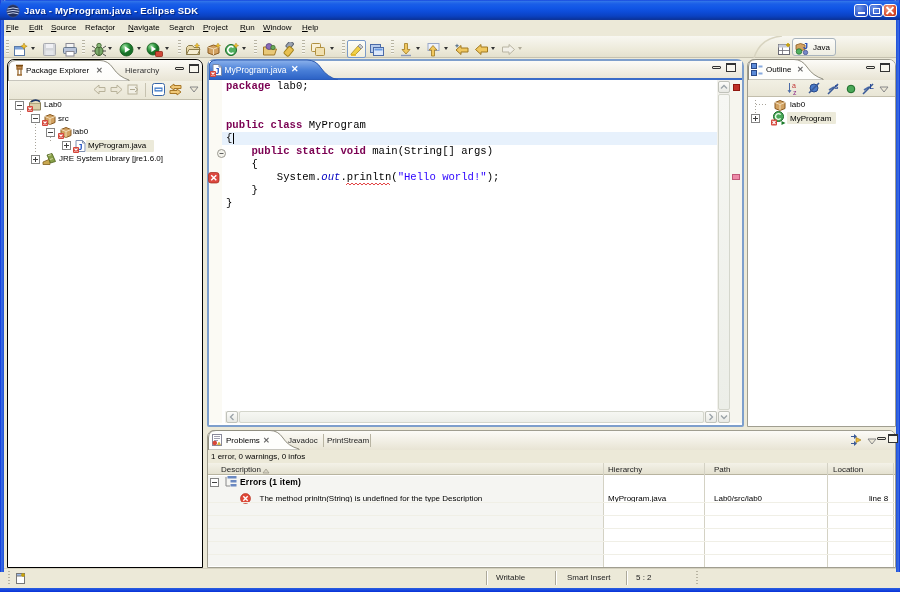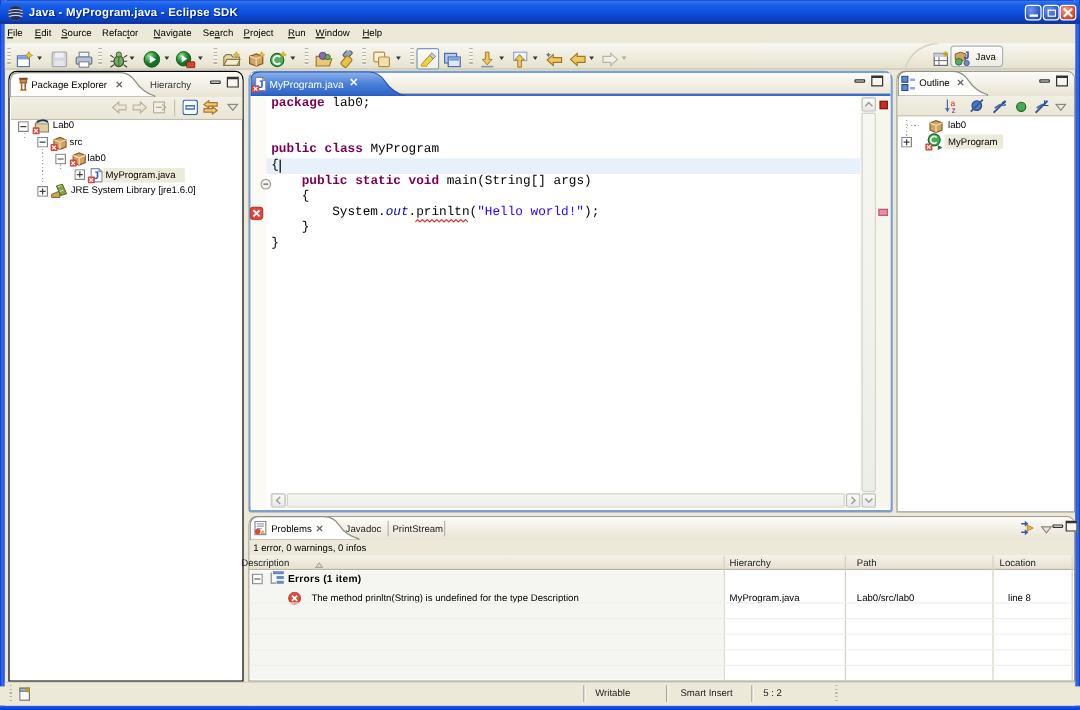--- a/index.html
+++ b/index.html
@@ -505,21 +505,21 @@
         <path d="M7,4.5 l5,2.5 l-5,2.5 z" fill="#e8b838" stroke="#a07810" stroke-width="0.6"></path>
       </svg></div>
 <div class="abs" style="left:867px;top:438px"><svg width="10" height="7">
         <path d="M1,1 L9,1 L5,6 Z" fill="#ece8d8" stroke="#888" stroke-width="1"></path>
       </svg></div>
 <div class="abs minb" style="left:877px;top:437px"></div>
 <div class="abs maxb" style="left:888px;top:434px"></div>
 <div class="abs" style="left:208px;top:450px;width:687px;height:13px;background:#ece9d8"></div>
 <div class="abs" style="left:211px;top:452px;font-size:8px">1 error, 0 warnings, 0 infos</div>
 <div class="abs" style="left:208px;top:463px;width:687px;height:12px;background:linear-gradient(180deg,#f4f2e8,#e4e1d0);border-bottom:1px solid #b8b4a0"></div>
-<div class="abs" style="left:201px;top:465px;font-size:8px;color:#222">Description</div>
+<div class="abs" style="left:221px;top:465px;font-size:8px;color:#222">Description</div>
 <div class="abs" style="left:262px;top:467px"><svg width="8" height="6">
         <path d="M4,1 L7,5 L1,5 Z" fill="#d8d4c4" stroke="#989484" stroke-width="0.7"></path>
       </svg></div>
 <div class="abs" style="left:608px;top:465px;font-size:8px;color:#222">Hierarchy</div>
 <div class="abs" style="left:714px;top:465px;font-size:8px;color:#222">Path</div>
 <div class="abs" style="left:833px;top:465px;font-size:8px;color:#222">Location</div>
 <div class="abs" style="left:603px;top:463px;width:1px;height:104px;background:#d4d2c4"></div>
 <div class="abs" style="left:704px;top:463px;width:1px;height:104px;background:#d4d2c4"></div>
 <div class="abs" style="left:827px;top:463px;width:1px;height:104px;background:#d4d2c4"></div>
 <div class="abs" style="left:893px;top:463px;width:1px;height:104px;background:#d4d2c4"></div>
@@ -535,19 +535,19 @@
         <rect x="6.5" y="9" width="6" height="2.5" fill="#6a88c0"></rect>
       </svg></div>
 <div class="abs" style="left:240px;top:476.5px;font-size:8.5px;font-weight:bold;letter-spacing:0.2px">Errors (1 item)</div>
 <div class="abs" style="left:240px;top:492.5px"><svg width="11" height="11">
         <circle cx="5.5" cy="5.5" r="5" fill="#e04838" stroke="#b02818" stroke-width="0.6"></circle>
         <path d="M3.3,3.3 L7.7,7.7 M7.7,3.3 L3.3,7.7" stroke="#fff" stroke-width="1.4"></path>
       </svg></div>
 <div class="abs" style="left:259.5px;top:493.5px;font-size:8px">The method prinltn(String) is undefined for the type Description</div>
 <div class="abs" style="left:608px;top:493.5px;font-size:8px">MyProgram.java</div>
 <div class="abs" style="left:714px;top:493.5px;font-size:8px">Lab0/src/lab0</div>
-<div class="abs" style="left:840px;top:493.5px;font-size:8px">line 8</div>
+<div class="abs" style="left:869px;top:493.5px;font-size:8px">line 8</div>
 <div class="abs" style="left:208px;top:502px;width:687px;height:1px;background:#f0efe6"></div>
 <div class="abs" style="left:208px;top:515px;width:687px;height:1px;background:#f0efe6"></div>
 <div class="abs" style="left:208px;top:528px;width:687px;height:1px;background:#f0efe6"></div>
 <div class="abs" style="left:208px;top:541px;width:687px;height:1px;background:#f0efe6"></div>
 <div class="abs" style="left:208px;top:554px;width:687px;height:1px;background:#f0efe6"></div>
 </div>
 
 </body></html>

